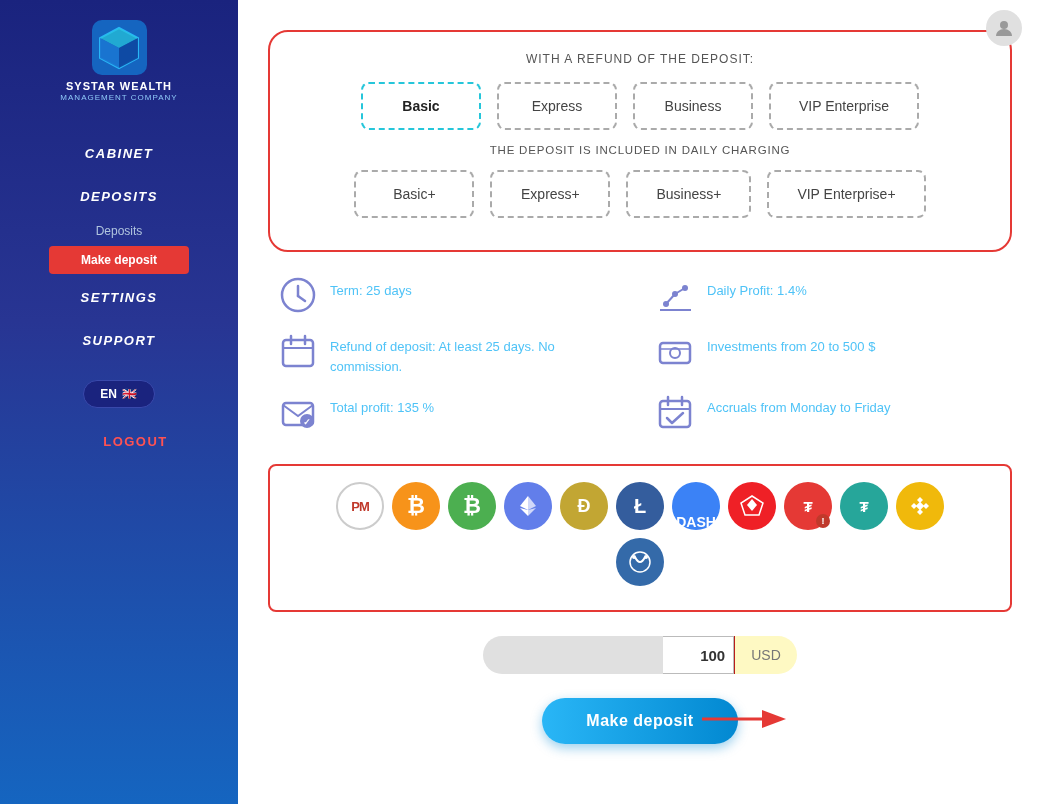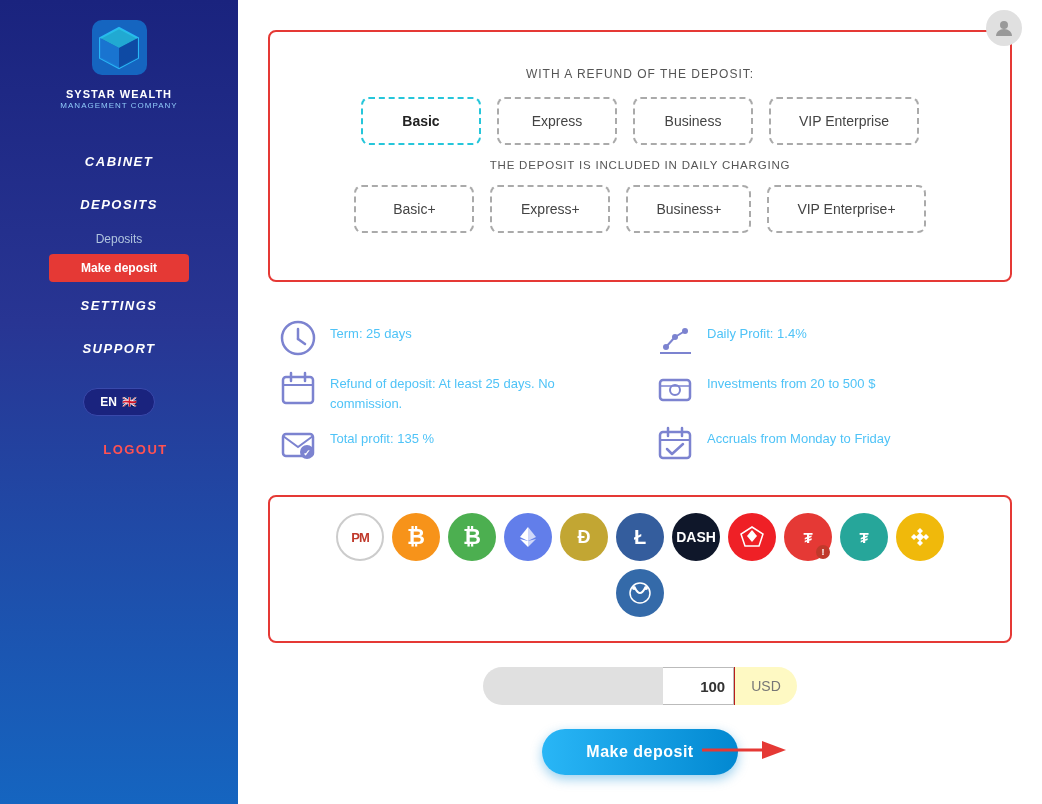--- a/index.html
+++ b/index.html
@@ -33,21 +33,20 @@
       height: 55px;
       margin-bottom: 4px;
     }
     .logo-text {
       color: white;
       font-size: 11px;
       font-weight: 700;
       text-align: left;
       line-height: 1.3;
       letter-spacing: 1px;
-      margin-top: 8px;
     }
     .logo-sub {
       color: #90caf9;
       font-size: 8px;
       letter-spacing: 1px;
       text-align: center;
     }
     .sidebar-nav {
       width: 100%;
       display: flex;
@@ -136,23 +135,23 @@
       background: #e0e0e0;
       border-radius: 50%;
       display: flex;
       align-items: center;
       justify-content: center;
     }
 
     
     .plan-section {
       border: 2px solid #e53935;
-      border-radius: 8px;
-      padding: 35px;
-      margin-bottom: 36px;
+      border-radius: 20px;
+      padding: 20px;
+      margin-bottom: 23px;
     }
     .plan-section-title {
       text-align: center;
       color: #555;
       font-size: 12px;
       letter-spacing: 1px;
       margin-bottom: 16px;
       font-weight: 500;
     }
     .plan-row {
@@ -185,21 +184,21 @@
       font-size: 11.5px;
       letter-spacing: 0.8px;
       margin: 14px 0 14px 0;
       font-weight: 500;
     }
 
     
     .info-grid {
       display: grid;
       grid-template-columns: 1fr 1fr;
-      gap: 10px 30px;
+      gap: 16px 30px;
       margin-bottom: 24px;
       padding: 0 10px;
     }
     .info-item {
       display: flex;
       align-items: flex-start;
       gap: 12px;
     }
     .info-icon {
       width: 40px;
@@ -487,21 +486,21 @@
       </div>
 
       <div class="crypto-icon" style="background:#c2a633;">
         <span style="font-size:18px;font-weight:900">Ð</span>
       </div>
 
       <div class="crypto-icon" style="background:#345d9d;">
         <span style="font-size:20px;font-weight:900">Ł</span>
       </div>
 
-      <div class="crypto-icon" style="background:#0f172a;">
+      <div class="crypto-icon" style="background:#3b82f6;align-items:flex-end;">
         <span style="font-size:14px;font-weight:900">DASH</span>
       </div>
 
       <div class="crypto-icon" style="background:#ef2026;">
         <svg width="26" height="26" viewBox="0 0 26 26">
             <polygon points="13,3 24,10 20,22 6,22 2,10" fill="none" stroke="white" stroke-width="1.5"></polygon>
             <polygon points="13,6 18,12 13,18 8,12" fill="white"></polygon>
           </svg>
       </div>
 

